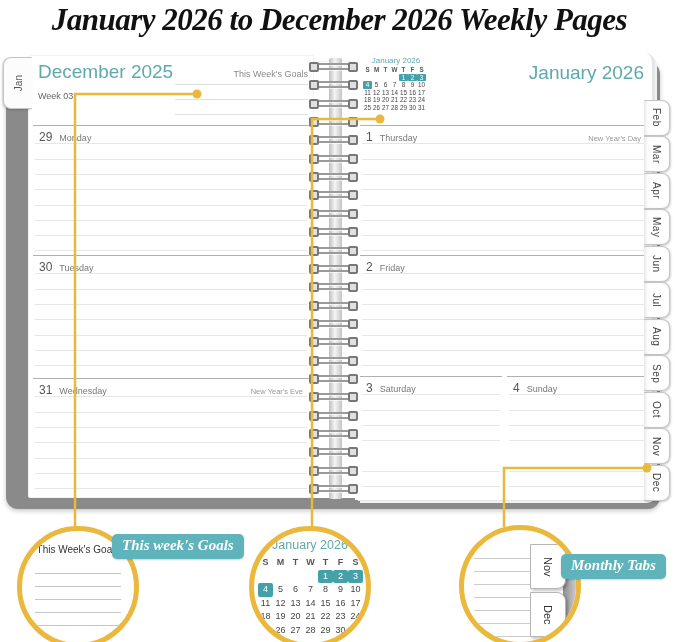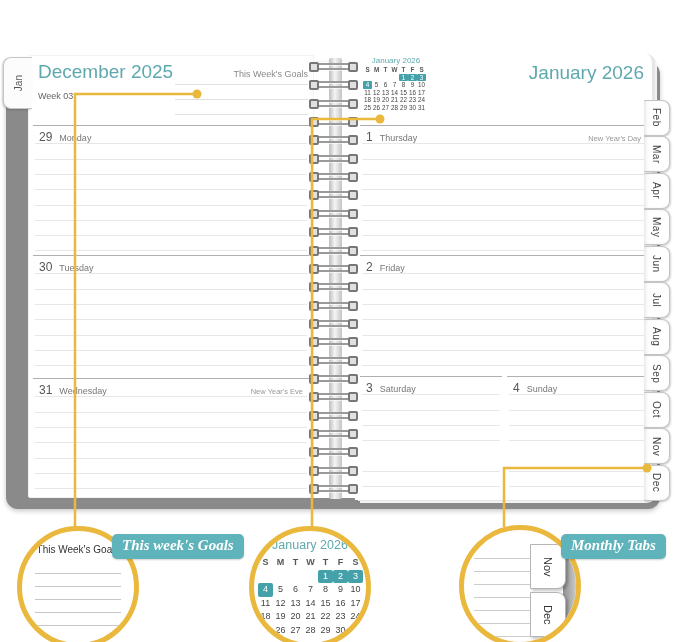--- a/index.html
+++ b/index.html
@@ -85,27 +85,28 @@
   .c3-stack{position:absolute;left:99px;top:4px;width:18px;height:110px;
     background:linear-gradient(90deg,#8f8f8f,#e0e0e0);}
   .c3-tab{position:absolute;left:66px;width:34px;height:43px;background:#fff;
     border:1px solid #b5b5b5;border-radius:0 9px 9px 0;
     box-shadow:2px 2px 3px rgba(0,0,0,.22);display:flex;align-items:center;justify-content:center;}
   .c3-tab span{writing-mode:vertical-rl;font-size:11px;color:#333;}
   
   .badge{position:absolute;background:#5FB3BA;color:#fff;z-index:13;
     font-family:"Liberation Serif",serif;font-style:italic;font-weight:bold;font-size:15px;
     padding:3px 10px 5px;border-radius:5px;box-shadow:0 1px 2px rgba(0,0,0,.18);}
-  .b1{left:112px;top:534px;} .b2{left:346px;top:538px;} .b3{left:561px;top:534px;}
+  .b1{left:112px;top:534px;} .b2{left:346px;top:538px;} .b3{left:561px;top:554px;}
 </style>
 </head>
 <body>
 
 <div class="stage">
 
+  <div class="main-title">January 2026 to December 2026 Weekly Pages</div>
 
   <div class="cover"></div>
   <div class="page-gap"></div>
 
   <div class="jan-tab">
     <span>Jan</span>
   </div>
 
   <div class="left-page">
     <div class="month-title lp-title">December 2025</div>

